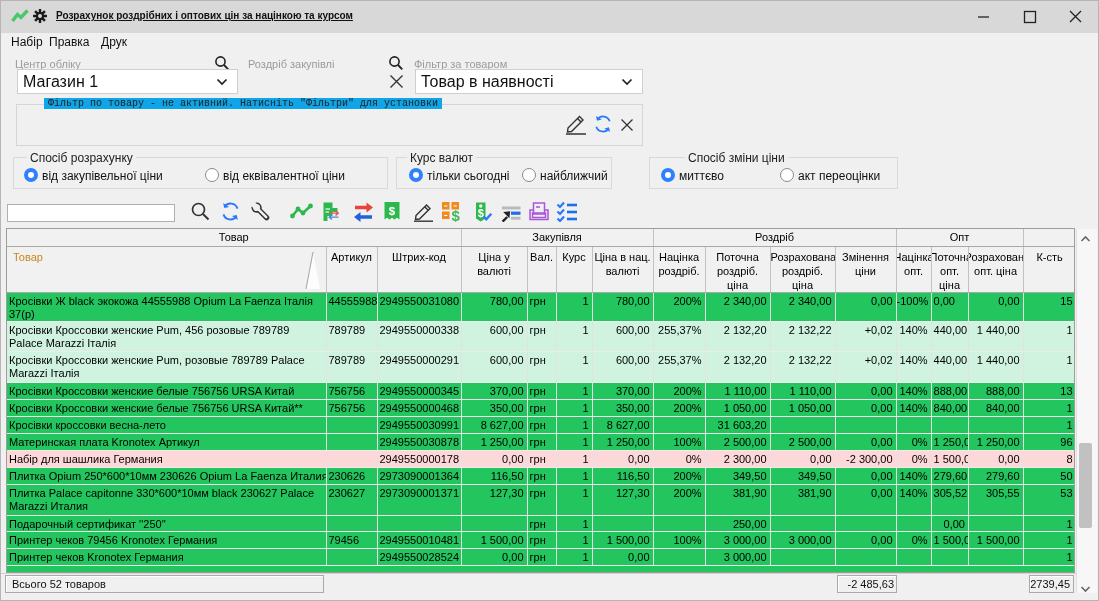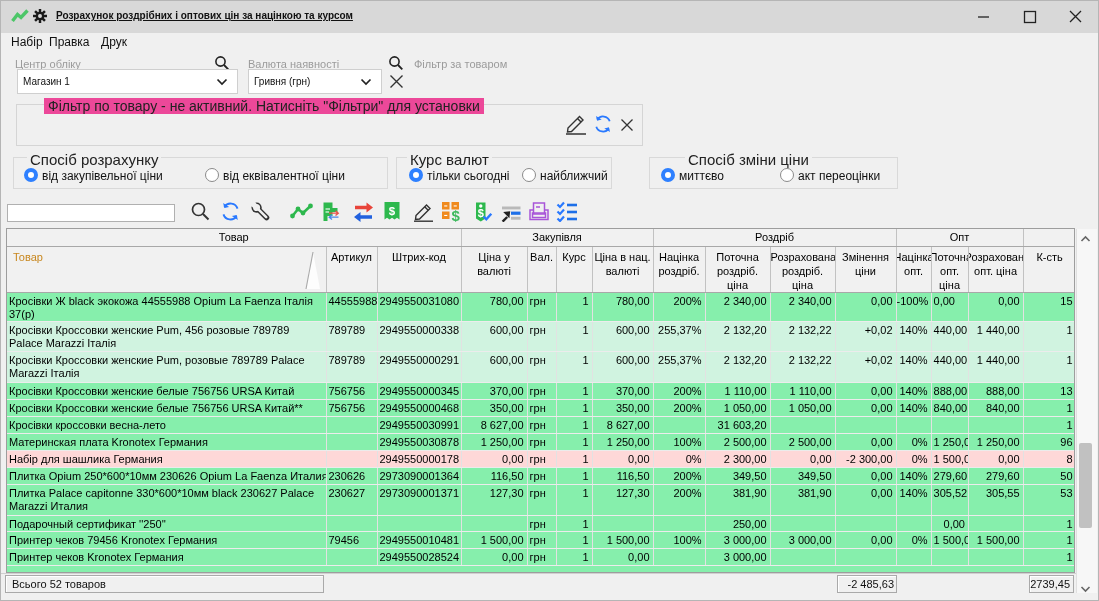--- a/index.html
+++ b/index.html
@@ -8,37 +8,37 @@
 #win { position:relative; width:1099px; height:601px; background:#f0f0f0; border:1px solid #b5b5b5; overflow:hidden; }
 
 #titlebar { position:absolute; left:0; top:0; width:1099px; height:32px; background:#d8d8d8; }
 #title { position:absolute; left:55px; top:9px; font-size:10px; font-weight:bold; color:#111;text-decoration:underline; }
 .wbtn { position:absolute; top:0; width:46px; height:32px; }
 
 #menubar { position:absolute; left:0; top:32px; width:1099px; height:22px; background:#f0f0f0; font-size:12px; color:#111; }
 .mi { position:absolute; top:2px; }
 
 .lbl { position:absolute; font-size:11px; color:#9b9b9b; }
-.combo { position:absolute; height:25px; background:#fff; border:1px solid #cfcfcf; font-size:10px; color:#111; line-height:23px; padding-left:5px; }
+.combo { position:absolute; height:25px; background:#fff; border:1px solid #cfcfcf; font-size:16px; color:#111; line-height:23px; padding-left:5px; }
 .combo .chev { position:absolute; right:9px; top:8px; }
 
 #filterbox { position:absolute; left:15px; top:103px; width:627px; height:42px; border:1px solid #d5d5d5; }
-#filterlegend { position:absolute; left:43px; top:97px; background:#ec4899; font-size:14px; color:#222; padding:0 4px; }
+#filterlegend { position:absolute; left:43px; top:97px; background:#0ea5e9; font-size:10px; color:#222; padding:0 4px;font-family:Liberation Mono, monospace; }
 
 .rgroup { position:absolute; top:156px; height:32px; border:1px solid #d9d9d9; }
-.rlegend { position:absolute; top:150px; background:#f0f0f0; font-size:15px; color:#222; padding:0 3px; }
+.rlegend { position:absolute; top:150px; background:#f0f0f0; font-size:12px; color:#222; padding:0 3px; }
 .radio { position:absolute; width:14px; height:14px; border-radius:50%; top:167px; }
 .radio.on { background:#fff; border:4px solid #2e80ff; }
 .radio.off { background:#fff; border:1px solid #8a8a8a; }
 .rtext { position:absolute; top:168px; font-size:12px; color:#111; }
 
 #searchbox { position:absolute; left:6px; top:203px; width:168px; height:18px; background:#fff; border:1px solid #b0b0b0; }
 .ticon { position:absolute; top:200px; }
 
-#tblwrap { position:absolute; left:5px; top:227px; width:1069px; height:345px; overflow:hidden; border:1px solid #9d9d9d; background:#86efac; }
+#tblwrap { position:absolute; left:5px; top:227px; width:1069px; height:345px; overflow:hidden; border:1px solid #9d9d9d; background:#22c55e; }
 table { border-collapse:collapse; table-layout:fixed; width:1069px; font-size:11px; color:#000; }
 td, th { overflow:hidden; white-space:nowrap; font-weight:normal; }
 .gh td { background:#f1f1f1; border-right:1px solid #c2c2c2; border-bottom:1px solid #a8a8a8; text-align:center; height:17px; font-size:11px; }
 .ch td { background:#f1f1f1; border-right:1px solid #c2c2c2; border-bottom:1px solid #a8a8a8; text-align:center; vertical-align:top; padding-top:3px; line-height:14px; height:43px; }
 .br td { border-right:1px solid #e2e2e2; border-bottom:1px solid #ececec; vertical-align:top; padding-top:2px; line-height:13px; }
 .num { text-align:right; padding-right:3px; }
 .txt { text-align:left; padding-left:2px; }
 .wrap2 { white-space:normal; }
 .green td { background:#d0f3e0; }
 .pink td { background:#fed8d8; }
@@ -96,34 +96,34 @@
   <span class="lbl" style="left:14px;top:57px">Центр обліку</span>
   <svg style="position:absolute;left:213px;top:54px" width="16" height="16" viewBox="0 0 16 16">
       <circle cx="6.5" cy="6.5" r="4.6" fill="none" stroke="#222" stroke-width="1.6"></circle>
       <line x1="10" y1="10" x2="14.3" y2="14.3" stroke="#222" stroke-width="1.8"></line>
     </svg>
   <div class="combo" style="left:16px;top:68px;width:221px">Магазин 1
     <svg class="chev" width="12" height="8" viewBox="0 0 12 8">
         <path d="M1.5 1.5 L6 6 L10.5 1.5" fill="none" stroke="#222" stroke-width="1.7"></path>
       </svg>
   </div>
-  <span class="lbl" style="left:247px;top:57px">Валюта наявності</span>
+  <span class="lbl" style="left:247px;top:57px">Роздріб закупівлі</span>
   <svg style="position:absolute;left:387px;top:54px" width="16" height="16" viewBox="0 0 16 16">
       <circle cx="6.5" cy="6.5" r="4.6" fill="none" stroke="#222" stroke-width="1.6"></circle>
       <line x1="10" y1="10" x2="14.3" y2="14.3" stroke="#222" stroke-width="1.8"></line>
     </svg>
-  <div class="combo" style="left:247px;top:68px;width:134px">Гривня (грн)
+  <svg style="position:absolute;left:388px;top:73px" width="15" height="15" viewBox="0 0 15 15">
+      <path d="M1.5 1.5 L13.5 13.5 M13.5 1.5 L1.5 13.5" stroke="#333" stroke-width="1.4"></path>
+    </svg>
+  <span class="lbl" style="left:413px;top:57px">Фільтр за товаром</span>
+  <div class="combo" style="left:414px;top:68px;width:228px">Товар в наявності
     <svg class="chev" width="12" height="8" viewBox="0 0 12 8">
         <path d="M1.5 1.5 L6 6 L10.5 1.5" fill="none" stroke="#222" stroke-width="1.7"></path>
       </svg>
   </div>
-  <svg style="position:absolute;left:388px;top:73px" width="15" height="15" viewBox="0 0 15 15">
-      <path d="M1.5 1.5 L13.5 13.5 M13.5 1.5 L1.5 13.5" stroke="#333" stroke-width="1.4"></path>
-    </svg>
-  <span class="lbl" style="left:413px;top:57px">Фільтр за товаром</span>
 
   <div id="filterbox"></div>
   <span id="filterlegend">Фільтр по товару - не активний. Натисніть "Фільтри" для установки</span>
   <svg style="position:absolute;left:563px;top:112px" width="24" height="22" viewBox="0 0 24 22">
       <g stroke="#333" stroke-width="1.4" fill="none">
         <path d="M4 15 L15.5 3.5 L19 7 L7.5 18.5 L3.5 19 Z"></path>
         <path d="M13.5 5.5 L17 9"></path>
         <line x1="2" y1="21" x2="22" y2="21" stroke-width="1.5"></line>
       </g>
     </svg>
@@ -403,21 +403,21 @@
             <td class="num"></td>
             <td class="num">31 603,20</td>
             <td class="num"></td>
             <td class="num"></td>
             <td class="num"></td>
             <td class="txt"></td>
             <td class="num"></td>
             <td class="num">1</td>
           </tr>
 <tr class="br" style="height:17px">
-            <td class="txt">Материнская плата Kronotex Германия</td>
+            <td class="txt">Материнская плата Kronotex Артикул</td>
             <td class="txt"></td>
             <td class="txt">2949550030878</td>
             <td class="num">1 250,00</td>
             <td class="txt">грн</td>
             <td class="num">1</td>
             <td class="num">1 250,00</td>
             <td class="num">100%</td>
             <td class="num">2 500,00</td>
             <td class="num">2 500,00</td>
             <td class="num">0,00</td>

